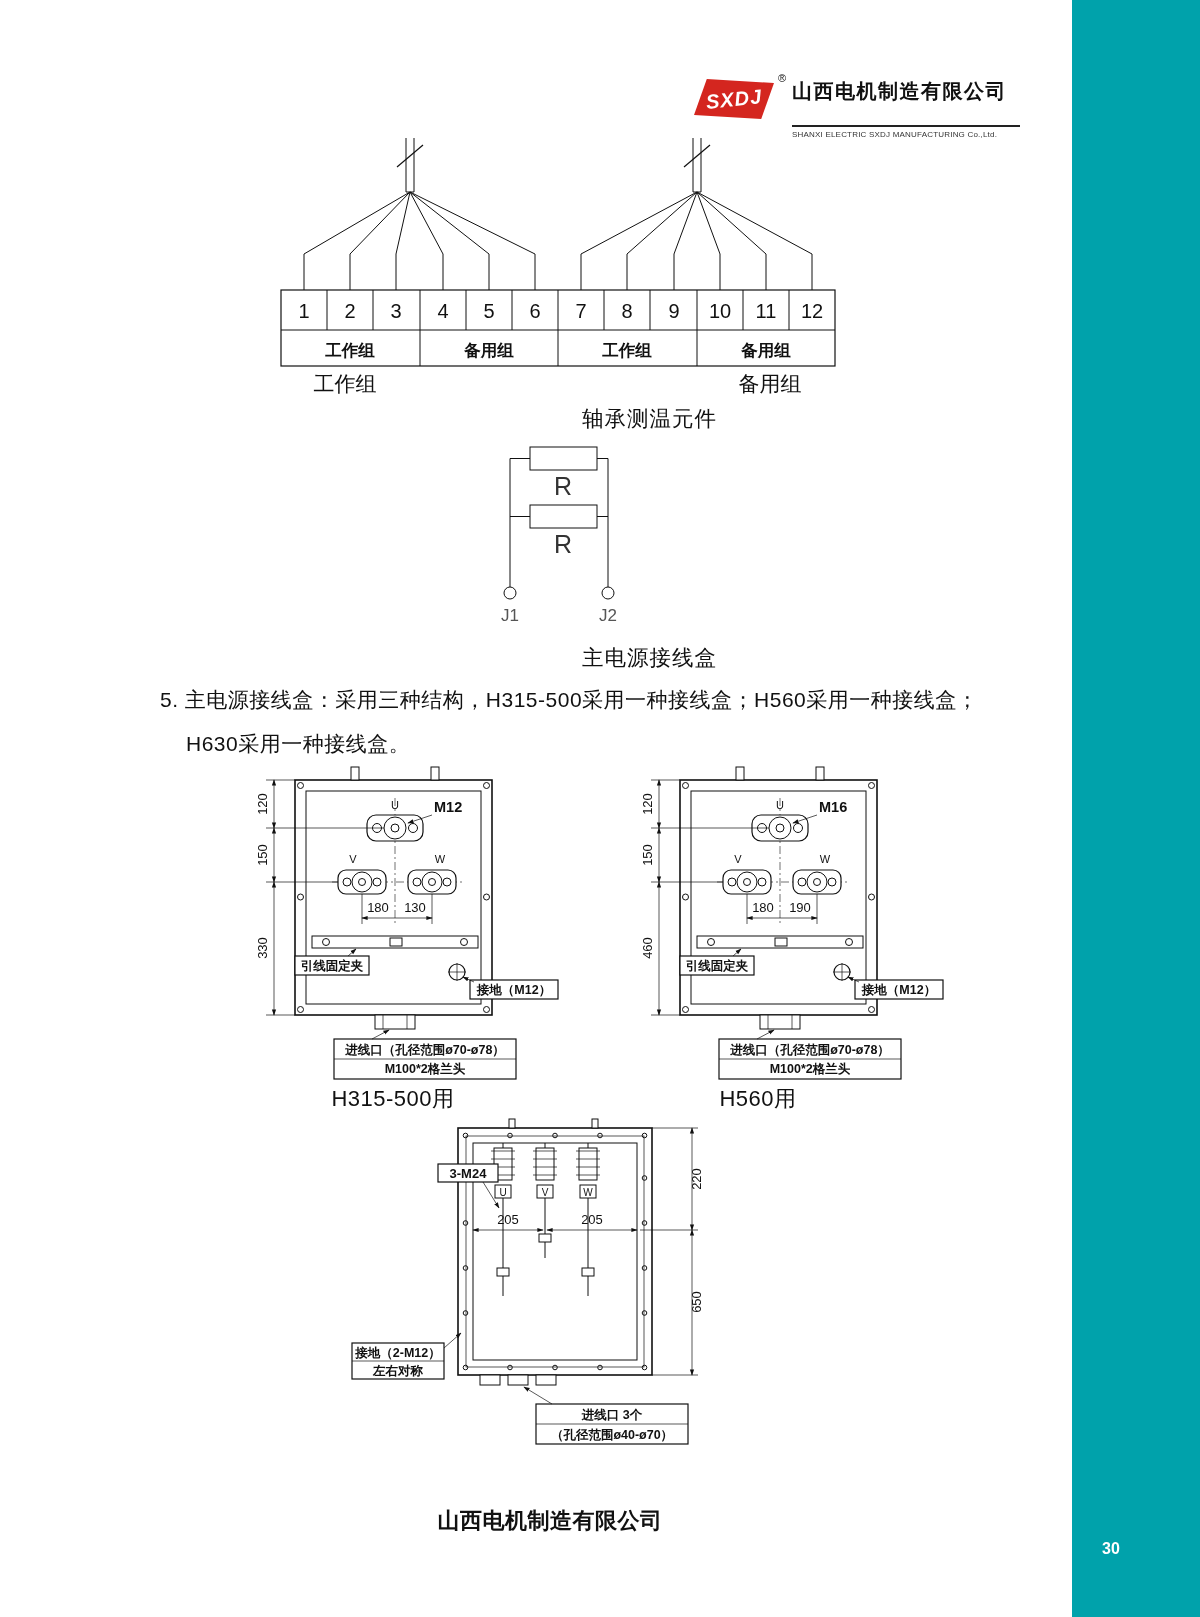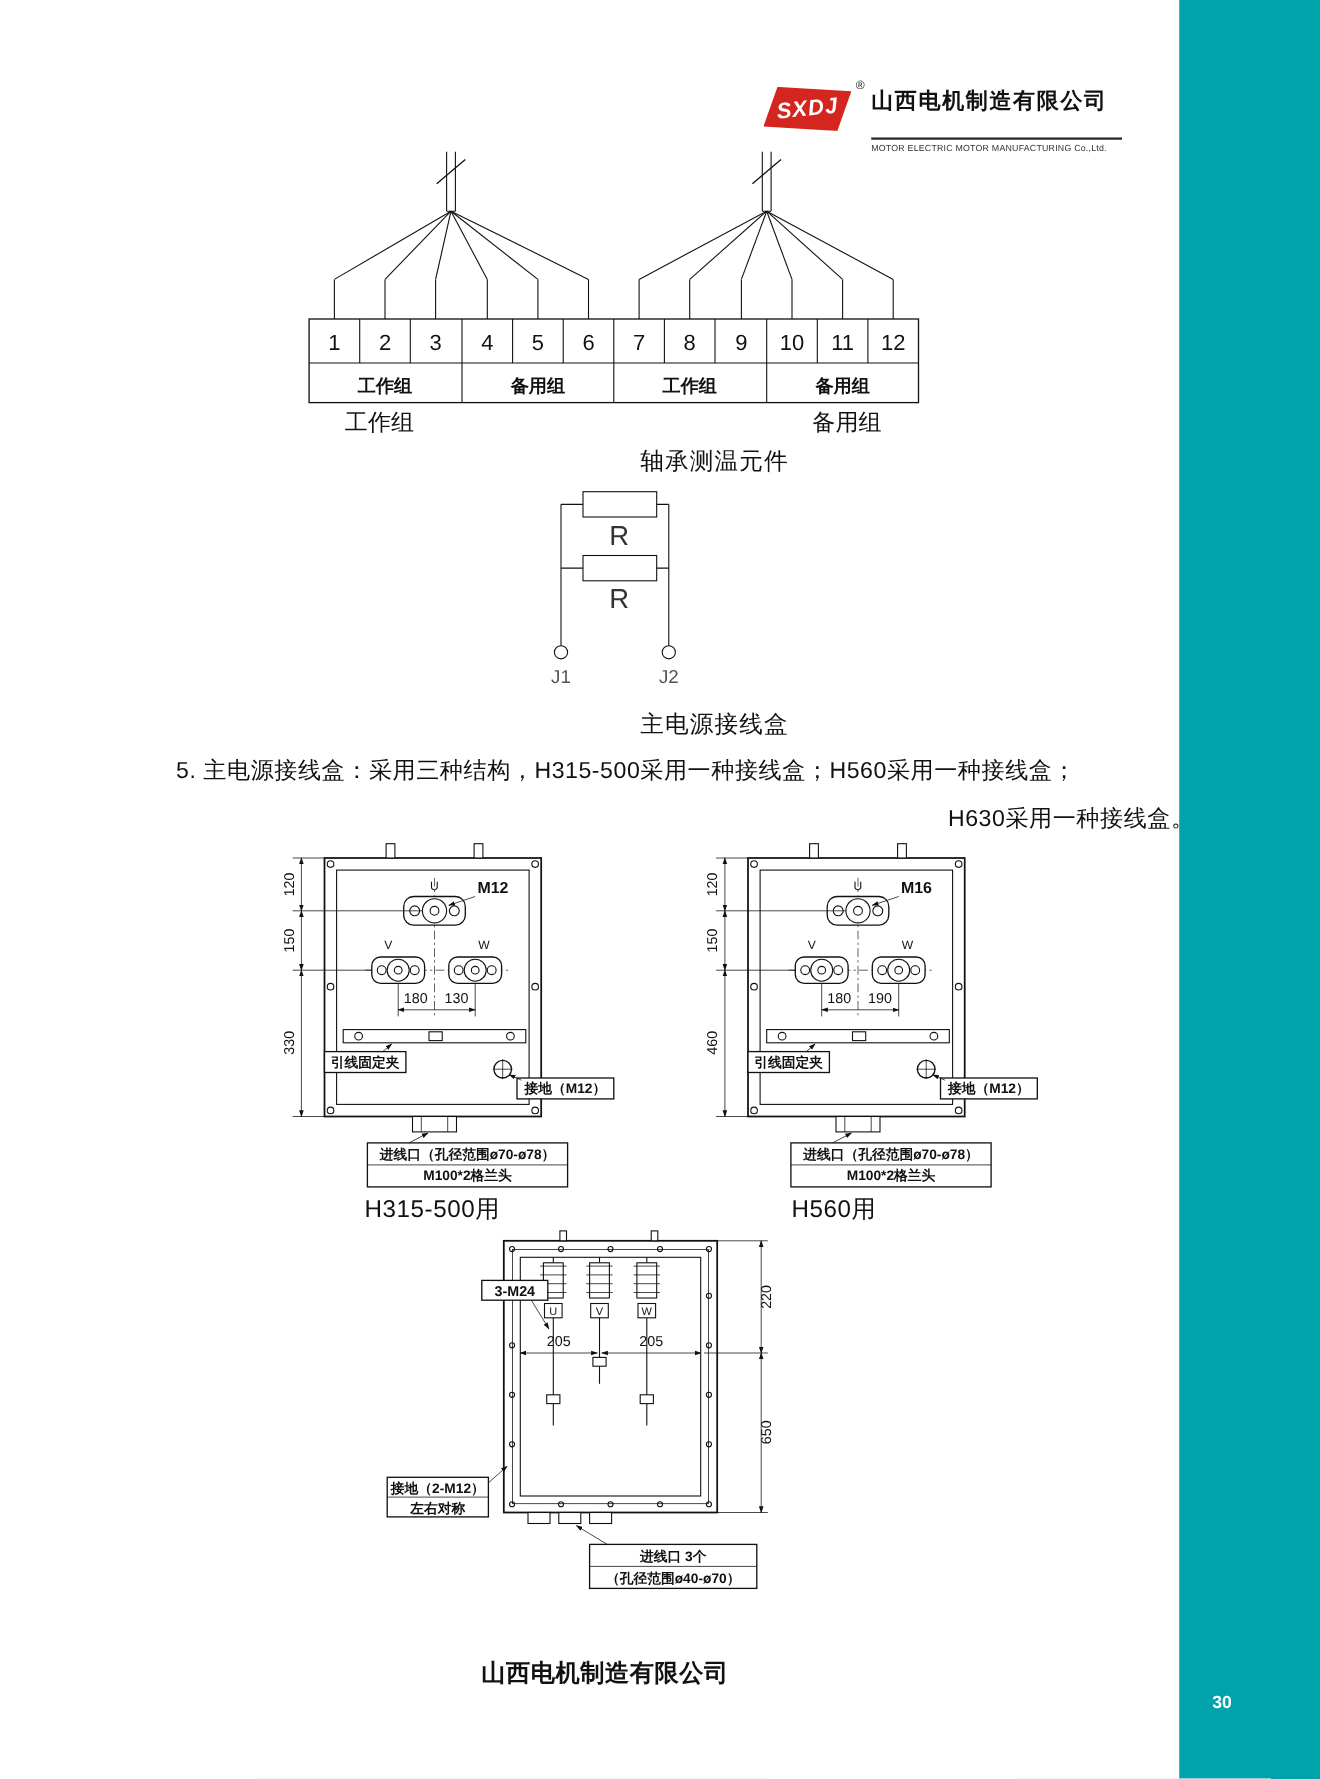--- a/index.html
+++ b/index.html
@@ -52,21 +52,21 @@
   <div class="abs sidebar"></div>
   <div class="abs pagenum">30</div>
 
   <div class="abs logo">
     <div class="logo-mark">
       <span>SXDJ</span>
     </div>
     <div class="logo-reg">®</div>
     <div class="logo-text">
       <div class="logo-cn">山西电机制造有限公司</div>
-      <div class="logo-en">MOTOR ELECTRIC MOTOR MANUFACTURING Co.,Ltd.</div>
+      <div class="logo-en">SHANXI ELECTRIC SXDJ MANUFACTURING Co.,Ltd.</div>
     </div>
   </div>
 
   <svg class="abs" style="left:270px;top:134px;" width="575" height="265" viewBox="0 0 575 265">
     <g>
       <line x1="136" y1="4" x2="136" y2="58"></line>
         <line x1="144" y1="4" x2="144" y2="58"></line>
       <line x1="136" y1="58" x2="144" y2="58"></line>
       <line x1="127" y1="33" x2="153" y2="11" class="sw12"></line>
     </g>
@@ -159,21 +159,21 @@
     </g>
     <text x="93" y="57" class="t24">R</text>
     <text x="93" y="115" class="t24">R</text>
     <text x="40" y="183" class="t17g">J1</text>
     <text x="138" y="183" class="t17g">J2</text>
   </svg>
 
   <div class="abs cap" style="left:397px;top:643px;width:320px;">主电源接线盒</div>
 
   <div class="abs body-text" style="left:160px;top:686px;width:900px;">5. 主电源接线盒：采用三种结构，H315-500采用一种接线盒；H560采用一种接线盒；</div>
-  <div class="abs body-text" style="left:186px;top:730px;width:900px;text-align:right;">H630采用一种接线盒。</div>
+  <div class="abs body-text" style="left:186px;top:730px;width:900px;">H630采用一种接线盒。</div>
 
   <svg class="abs" style="left:250px;top:760px;" width="330" height="330" viewBox="0 0 330 330">
     <defs>
       <marker id="ar1" markerWidth="9" markerHeight="8" refX="8" refY="4" orient="auto-start-reverse">
         <path class="ah" d="M0,1 L9,4 L0,7 z"></path>
       </marker>
     </defs>
     <g>
       <rect x="45" y="20" width="197" height="235" class="sw15 fw"></rect>
       <rect x="56" y="31" width="175" height="213"></rect>

